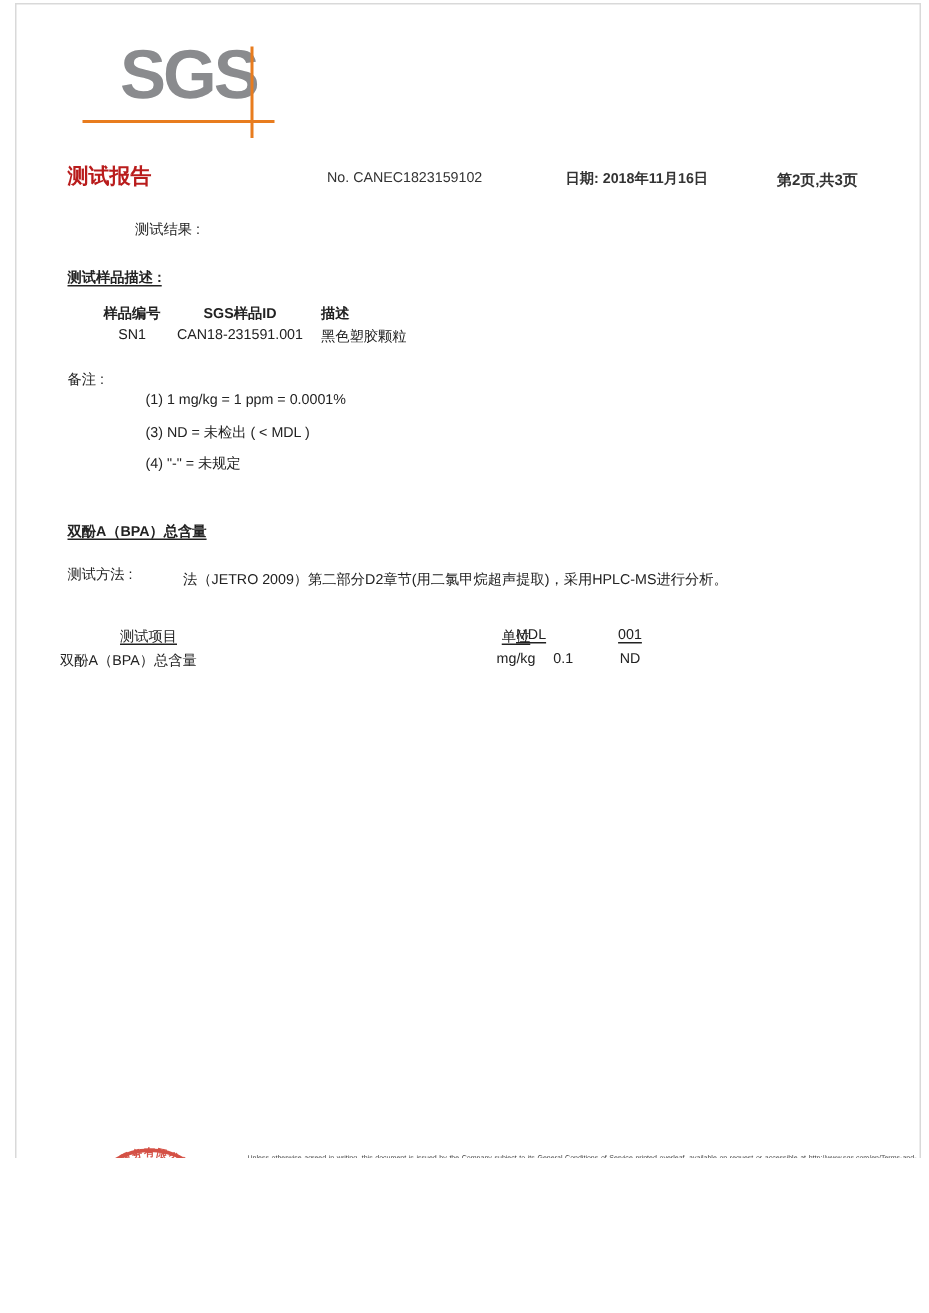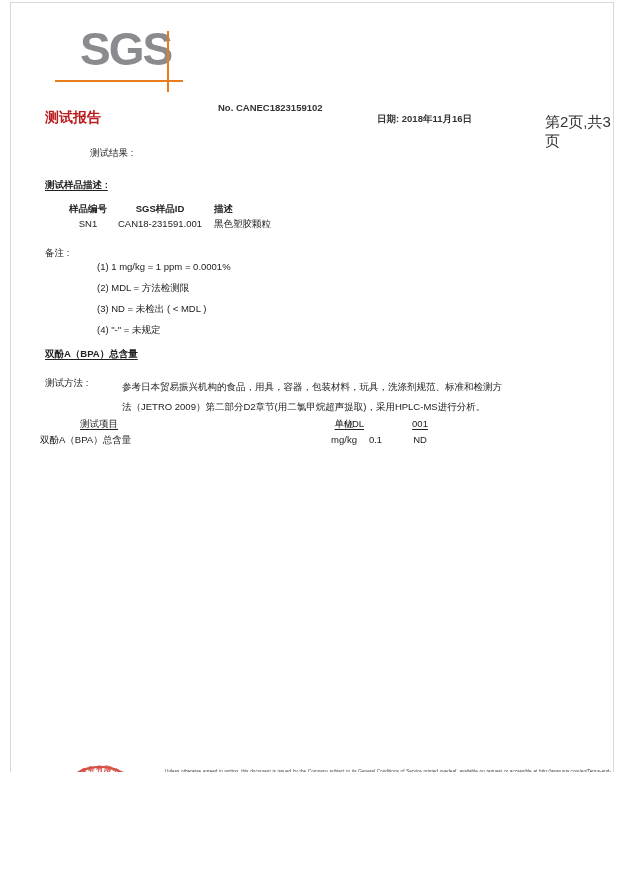--- a/index.html
+++ b/index.html
@@ -22,23 +22,23 @@
     left:80px;top:26px;
     font-size:46px;font-weight:bold;color:#8a8b8e;
     letter-spacing:-2px;line-height:1;
     font-family:"Liberation Sans", sans-serif;
   }
   #logo-underline{left:55px;top:80px;width:128px;height:2px;background:#e87c1e;}
   #logo-vline{left:167px;top:31px;width:2px;height:61px;background:#e87c1e;}
 
   
   #report-title{left:45px;top:109px;font-size:14px;font-weight:bold;color:#b91c1c;}
-  #report-no{left:218px;top:102px;font-size:9.5px;font-weight:bold;color:#333;}
+  #report-no{left:218px;top:113px;font-size:9.5px;font-weight:normal;color:#333;}
   #report-date{left:377px;top:113px;font-size:9.5px;font-weight:bold;color:#333;}
-  #page-info{left:545px;top:113px;font-size:15px;font-weight:normal;color:#333;}
+  #page-info{left:518px;top:113px;font-size:10px;font-weight:bold;color:#333;}
 
   .body-text{font-size:9.5px;color:#222;}
   .ul{text-decoration:underline;text-underline-offset:2px;}
   .it{}
 
   #results-label{left:45px;top:147px;margin-left:45px;}
   #sample-desc-label{left:45px;top:179px;font-weight:bold;}
 
   
   .st-h1{left:60px;top:203px;width:56px;text-align:center;font-weight:bold;}
@@ -106,30 +106,28 @@
   <div class="abs body-text st-h1">样品编号</div>
   <div class="abs body-text st-h2">SGS样品ID</div>
   <div class="abs body-text st-h3">描述</div>
   <div class="abs body-text st-c1">SN1</div>
   <div class="abs body-text st-c2">CAN18-231591.001</div>
   <div class="abs body-text st-c3">黑色塑胶颗粒</div>
 
   <div id="notes-label" class="abs body-text">备注 :</div>
   <div id="notes" class="abs">
     <div class="note-line">(1) 1 mg/kg = 1 ppm = 0.0001%</div>
-    <div class="note-line">(2) MDL = 方法检测限</div>
     <div class="note-line">(3) ND = 未检出 ( &lt; MDL )</div>
     <div class="note-line">(4) "-" = 未规定</div>
   </div>
 
   <div id="bpa-title" class="abs body-text ul">双酚A（BPA）总含量</div>
 
   <div id="method-label" class="abs body-text">测试方法 :</div>
   <div id="method-text" class="abs body-text">
-    <div>参考日本贸易振兴机构的食品，用具，容器，包装材料，玩具，洗涤剂规范、标准和检测方</div>
     <div>法（JETRO 2009）第二部分D2章节(用二氯甲烷超声提取)，采用HPLC-MS进行分析。</div>
   </div>
 
   <div class="abs body-text ul rt-h1">测试项目</div>
   <div class="abs body-text ul it rt-h2">单位</div>
   <div class="abs body-text ul rt-h3">MDL</div>
   <div class="abs body-text ul it rt-h4">001</div>
   <div class="abs body-text rt-c1">双酚A（BPA）总含量</div>
   <div class="abs body-text rt-c2">mg/kg</div>
   <div class="abs body-text rt-c3">0.1</div>

